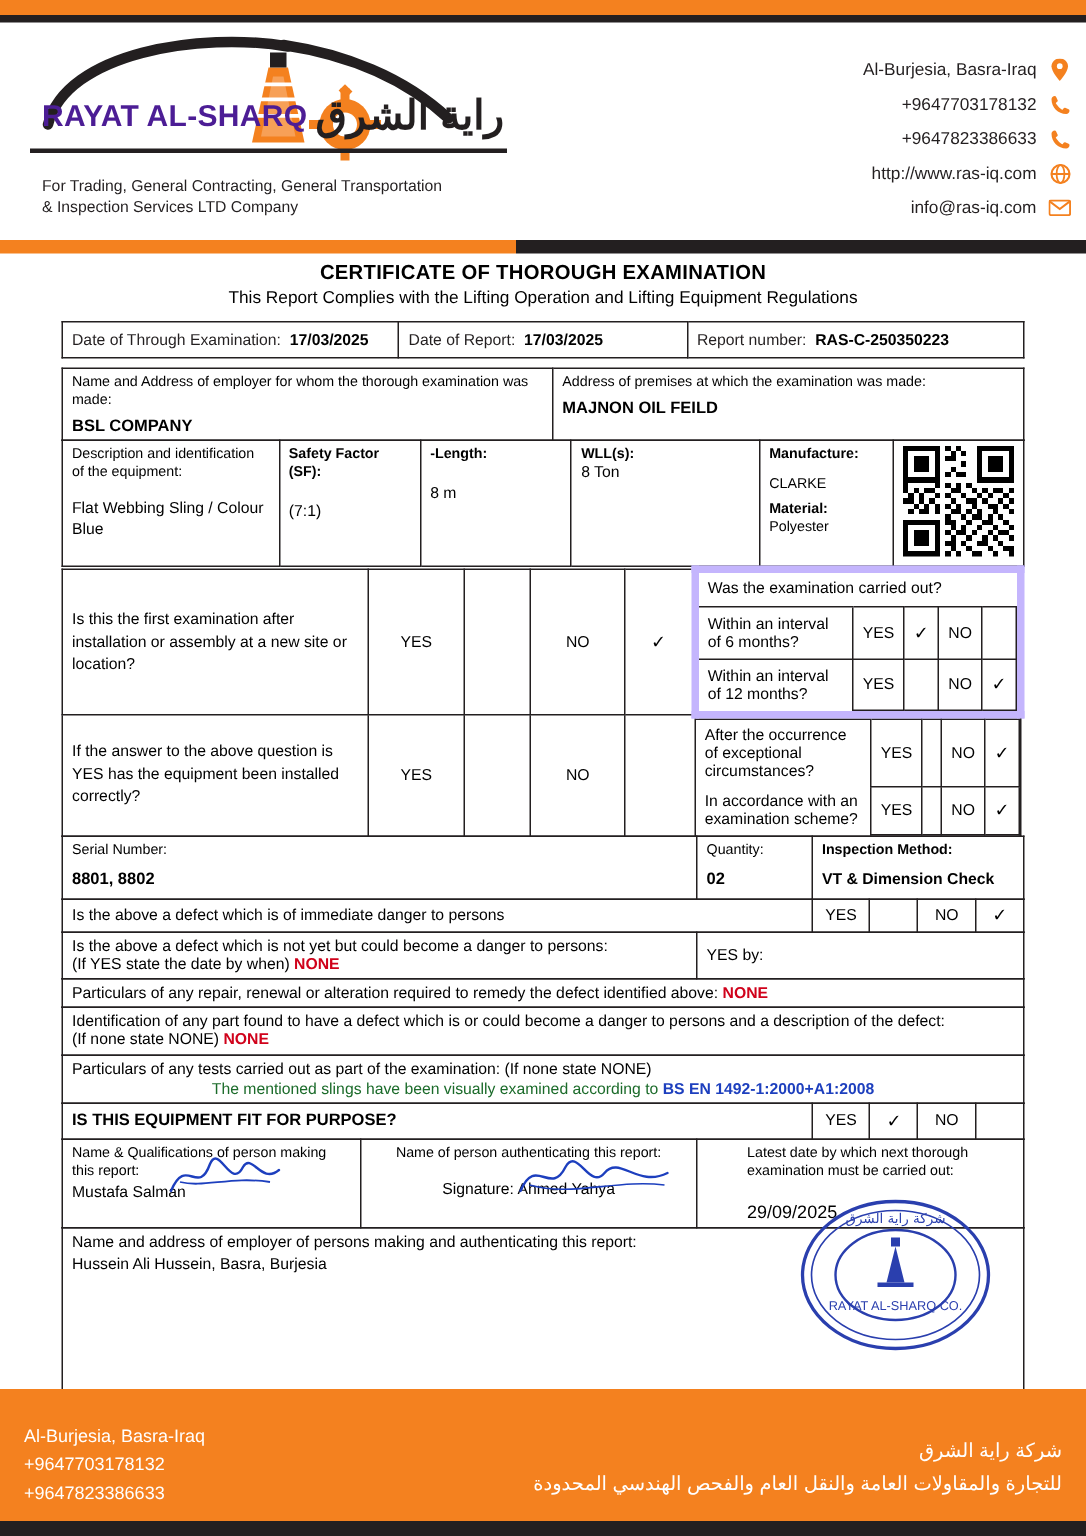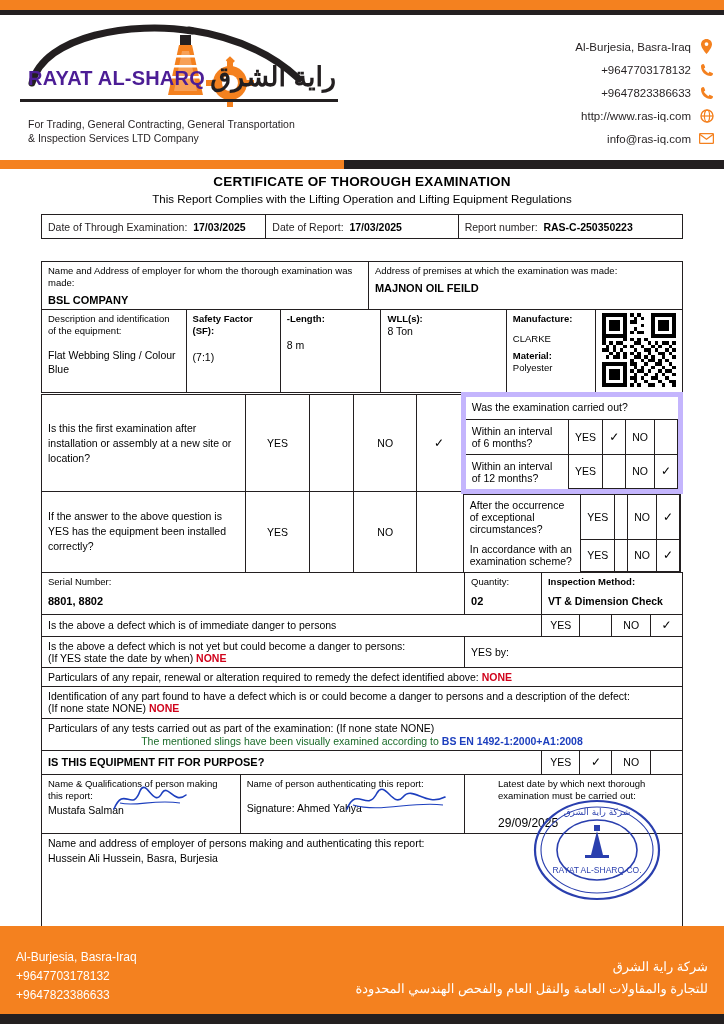--- a/index.html
+++ b/index.html
@@ -201,21 +201,21 @@
         &nbsp;<span class="val">17/03/2025</span>
       </td>
       <td style="width:35%;">
         <span class="lbl">Report number:</span>
         &nbsp;<span class="val">RAS-C-250350223</span>
       </td>
     </tr>
   </tbody>
     </table>
 
-  <table style="margin-top:22px;">
+  <table style="margin-top:6px;">
     <tbody>
         <tr>
       <td style="width:51%; height:46px;">
         <div class="cell-h">Name and Address of employer for whom the thorough examination was made:</div>
         <div class="cell-v">BSL COMPANY</div>
       </td>
       <td style="width:49%;">
         <div class="cell-h">Address of premises at which the examination was made:</div>
         <div class="cell-v">MAJNON OIL FEILD</div>
       </td>
@@ -530,21 +530,21 @@
     <tbody>
         <tr>
       <td style="width:31%; height:44px; position:relative;">
         <div class="cell-h">Name &amp; Qualifications of person making this report:</div>
         <div style="font-size:10.5px; margin-top:2px;">Mustafa Salman</div>
         <svg class="sig" style="left:68px; top:4px;" width="80" height="38" viewBox="0 0 80 38">
           <path d="M4 30 C 14 6, 22 34, 30 12 C 36 -2, 44 30, 52 14 C 58 4, 64 26, 76 16" stroke="#1d3fbe" stroke-width="1.6" fill="none" stroke-linecap="round"></path>
           <path d="M10 24 C 26 28, 44 20, 70 24" stroke="#1d3fbe" stroke-width="1.2" fill="none"></path>
         </svg>
       </td>
-      <td style="width:35%; position:relative;">
+      <td style="width:35%; position:relative;text-align:center;">
         <div class="cell-h">Name of person authenticating this report:</div>
         <div style="font-size:10.5px; margin-top:12px;">
           <span>Signature:</span>
           <span>Ahmed Yahya</span>
         </div>
         <svg class="sig" style="left:100px; top:8px;" width="110" height="34" viewBox="0 0 110 34">
           <path d="M6 26 C 16 2, 26 30, 36 10 C 44 -4, 52 26, 62 14 C 72 2, 84 24, 104 14" stroke="#1d3fbe" stroke-width="1.6" fill="none" stroke-linecap="round"></path>
           <path d="M12 22 C 40 30, 70 18, 102 22" stroke="#1d3fbe" stroke-width="1.1" fill="none"></path>
         </svg>
       </td>

